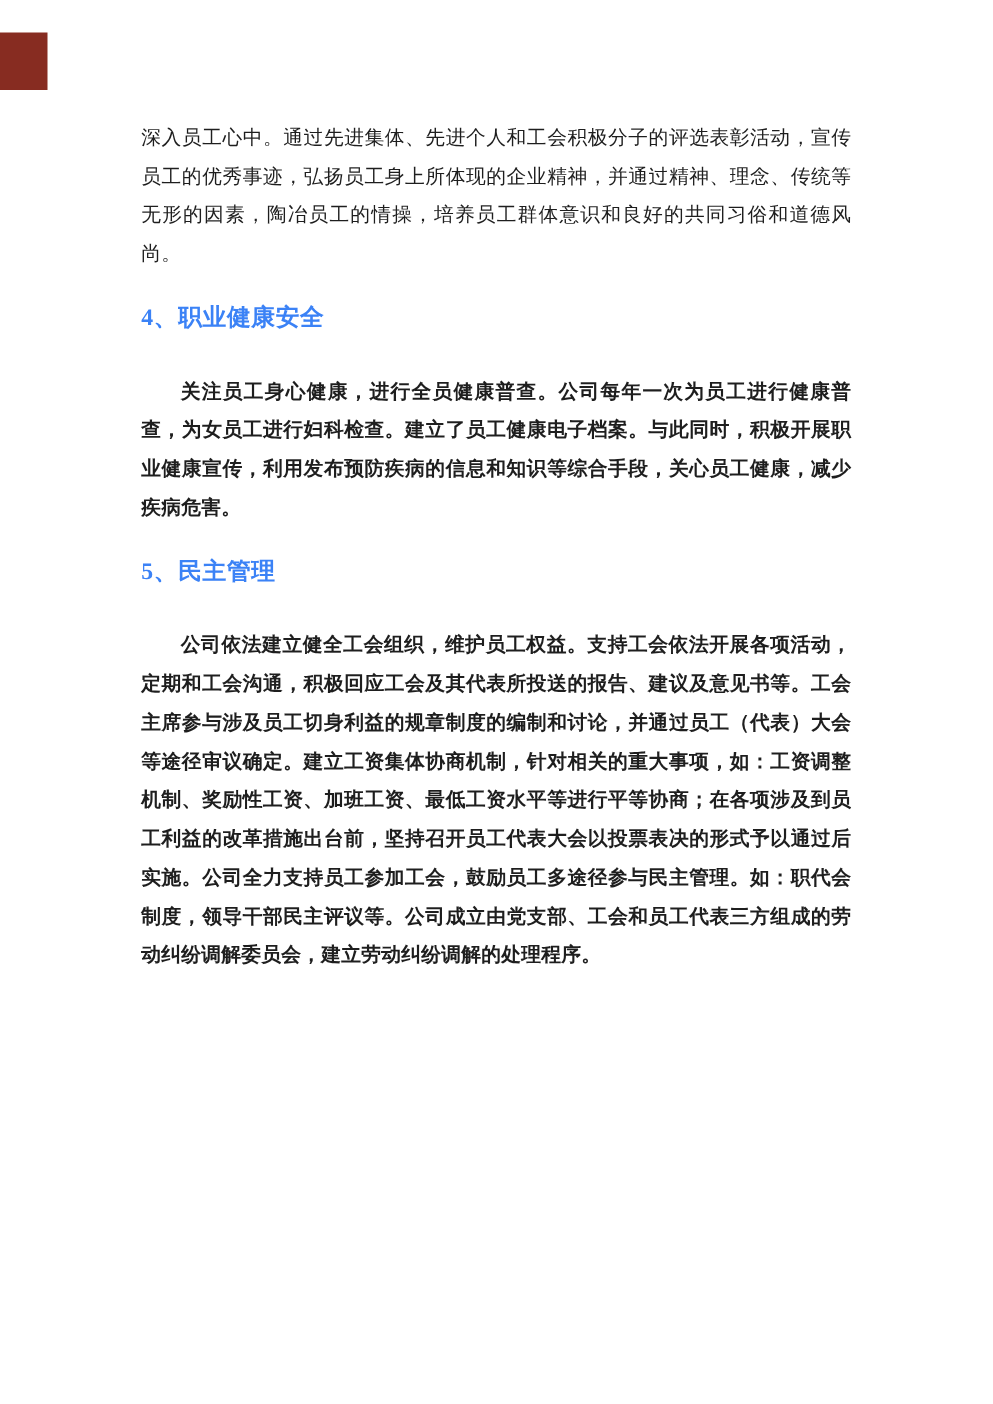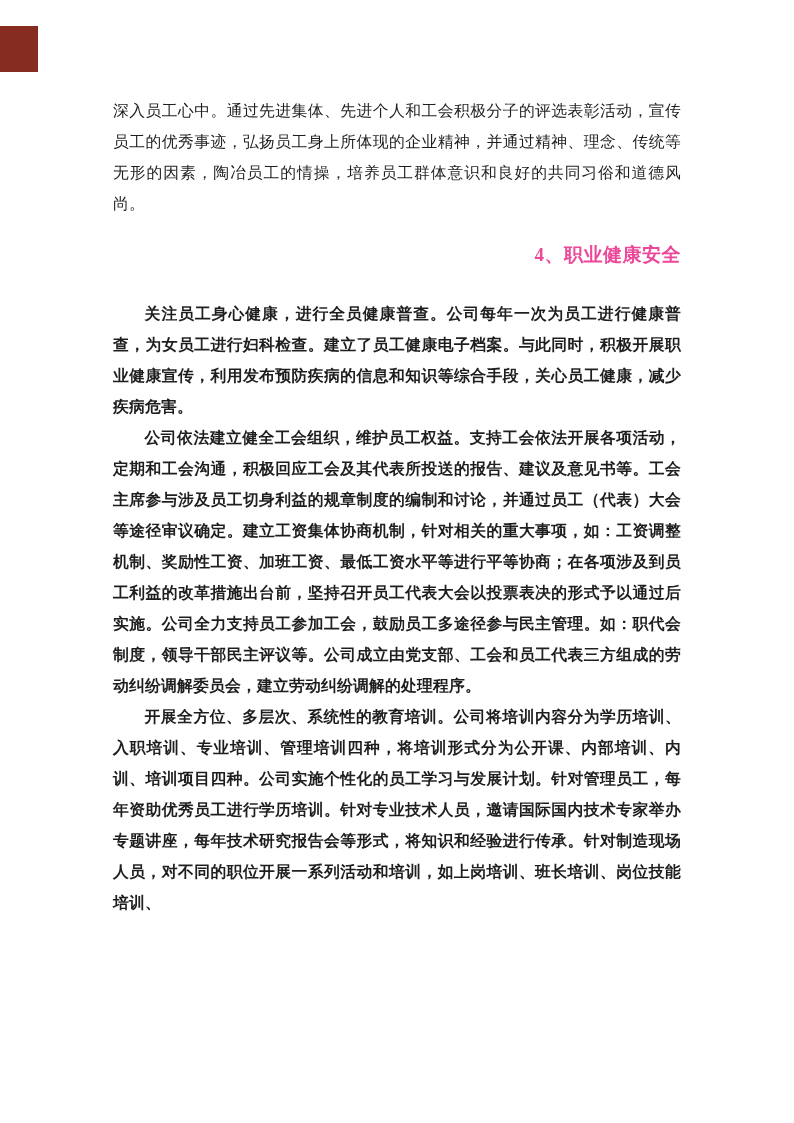--- a/index.html
+++ b/index.html
@@ -39,40 +39,39 @@
   }
   p.body.indent {
     text-indent: 2em;
     font-weight: bold;
   }
   h2.section-heading {
     margin: 21px 0 28px 0;
     font-size: 19px;
     line-height: 30px;
     font-weight: bold;
-    color: #ec4899;
+    color: #3b82f6;
     letter-spacing: 0.5px;
-    text-align: right;
   }
 </style>
 </head>
 <body>
 
 <div class="page">
 
   <div class="corner-mark"></div>
 
   <div class="content">
 
     <p class="body">深入员工心中。通过先进集体、先进个人和工会积极分子的评选表彰活动，宣传员工的优秀事迹，弘扬员工身上所体现的企业精神，并通过精神、理念、传统等无形的因素，陶冶员工的情操，培养员工群体意识和良好的共同习俗和道德风尚。</p>
 
     <h2 class="section-heading">4、职业健康安全</h2>
 
     <p class="body indent">关注员工身心健康，进行全员健康普查。公司每年一次为员工进行健康普查，为女员工进行妇科检查。建立了员工健康电子档案。与此同时，积极开展职业健康宣传，利用发布预防疾病的信息和知识等综合手段，关心员工健康，减少疾病危害。</p>
 
+    <h2 class="section-heading">5、民主管理</h2>
 
     <p class="body indent">公司依法建立健全工会组织，维护员工权益。支持工会依法开展各项活动，定期和工会沟通，积极回应工会及其代表所投送的报告、建议及意见书等。工会主席参与涉及员工切身利益的规章制度的编制和讨论，并通过员工（代表）大会等途径审议确定。建立工资集体协商机制，针对相关的重大事项，如：工资调整机制、奖励性工资、加班工资、最低工资水平等进行平等协商；在各项涉及到员工利益的改革措施出台前，坚持召开员工代表大会以投票表决的形式予以通过后实施。公司全力支持员工参加工会，鼓励员工多途径参与民主管理。如：职代会制度，领导干部民主评议等。公司成立由党支部、工会和员工代表三方组成的劳动纠纷调解委员会，建立劳动纠纷调解的处理程序。</p>
 
 
-    <p class="body indent">开展全方位、多层次、系统性的教育培训。公司将培训内容分为学历培训、入职培训、专业培训、管理培训四种，将培训形式分为公开课、内部培训、内训、培训项目四种。公司实施个性化的员工学习与发展计划。针对管理员工，每年资助优秀员工进行学历培训。针对专业技术人员，邀请国际国内技术专家举办专题讲座，每年技术研究报告会等形式，将知识和经验进行传承。针对制造现场人员，对不同的职位开展一系列活动和培训，如上岗培训、班长培训、岗位技能培训、</p>
 
   </div>
 </div>
 
 </body></html>

